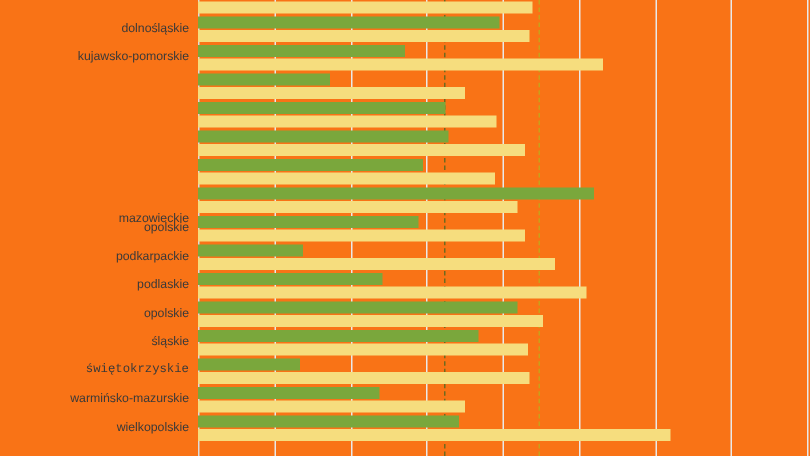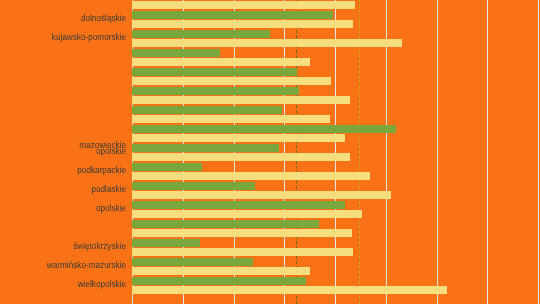--- a/index.html
+++ b/index.html
@@ -36,21 +36,22 @@
 <div id="chart">
 
   <div class="labels">
       <div class="row-label" style="top: 14px;">dolnośląskie</div>
       <div class="row-label" style="top: 33px; margin-left: 30px;">kujawsko-pomorskie</div>
       <div class="row-label" style="top: 141px;">mazowieckie</div>
       <div class="row-label" style="top: 147px; margin-left: 24px;">opolskie</div>
       <div class="row-label" style="top: 166px;">podkarpackie</div>
       <div class="row-label" style="top: 185px;">podlaskie</div>
       <div class="row-label" style="top: 204px;">opolskie</div>
-      <div class="row-label" style="top: 242px;">świętokrzyskie</div>
+      <div class="row-label" style="top: 223px;">śląskie</div>
+      <div class="row-label" style="top: 242px; font-family: Liberation Mono, monospace;">świętokrzyskie</div>
       <div class="row-label" style="top: 280px;">wielkopolskie</div>
       <div class="row-label" style="top: 261px;">warmińsko-mazurskie</div>
     </div>
 
   <div class="plot">
     <div class="gridlines">
         <div class="axisline" style="left: 0px;"></div>
         <div class="gridline" style="left: 51px;"></div>
         <div class="gridline" style="left: 102px;"></div>
         <div class="gridline" style="left: 152px;"></div>

